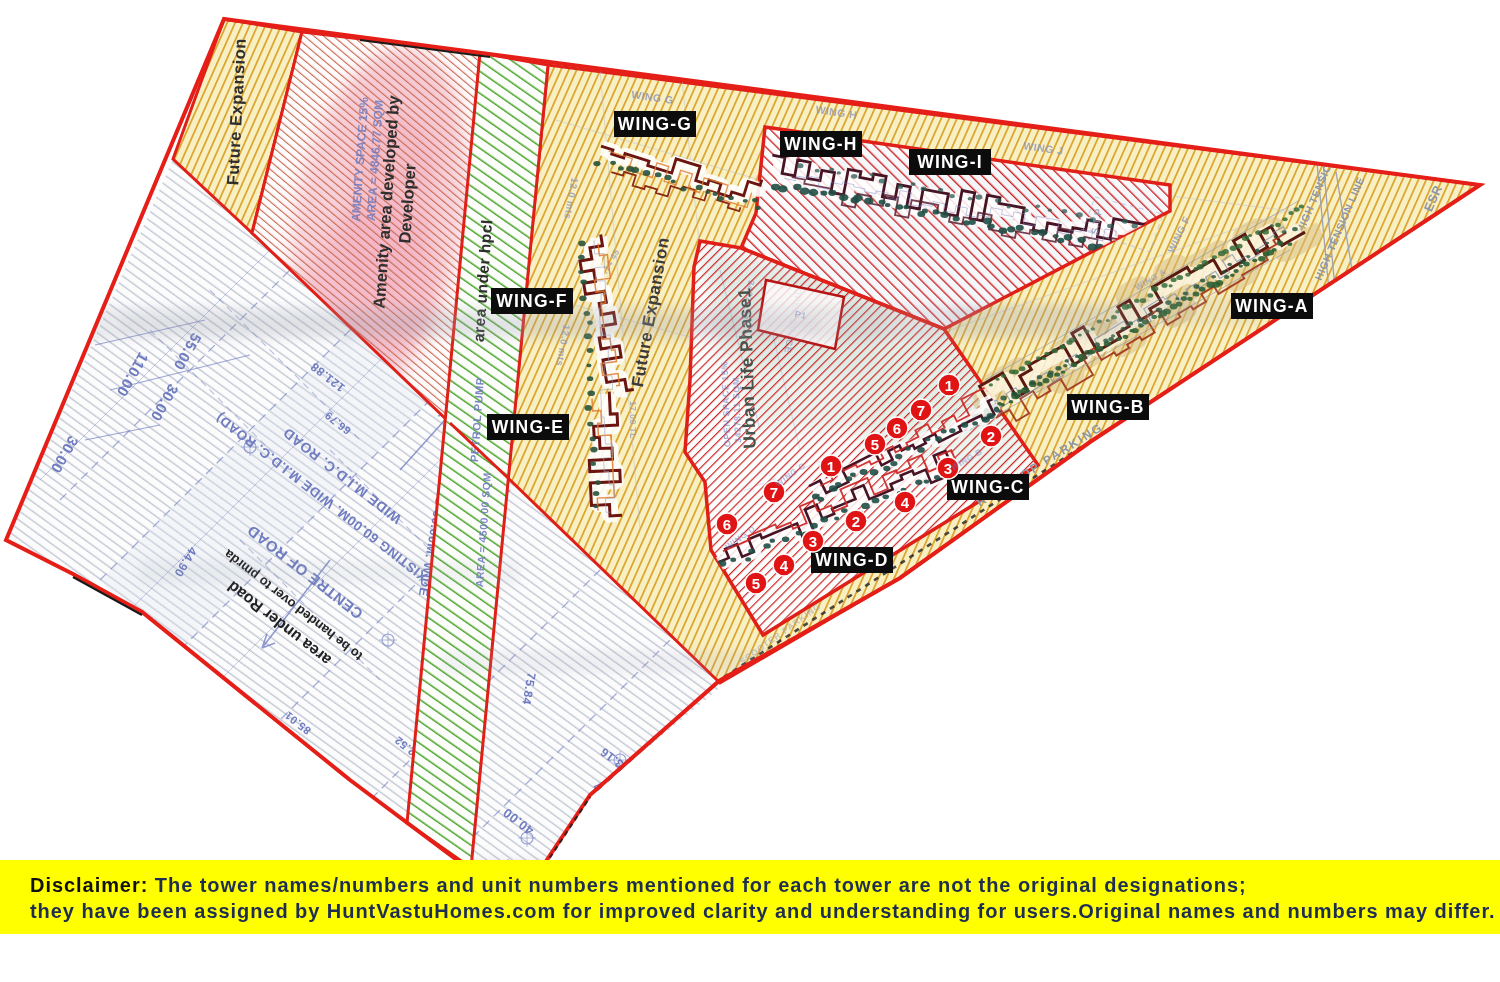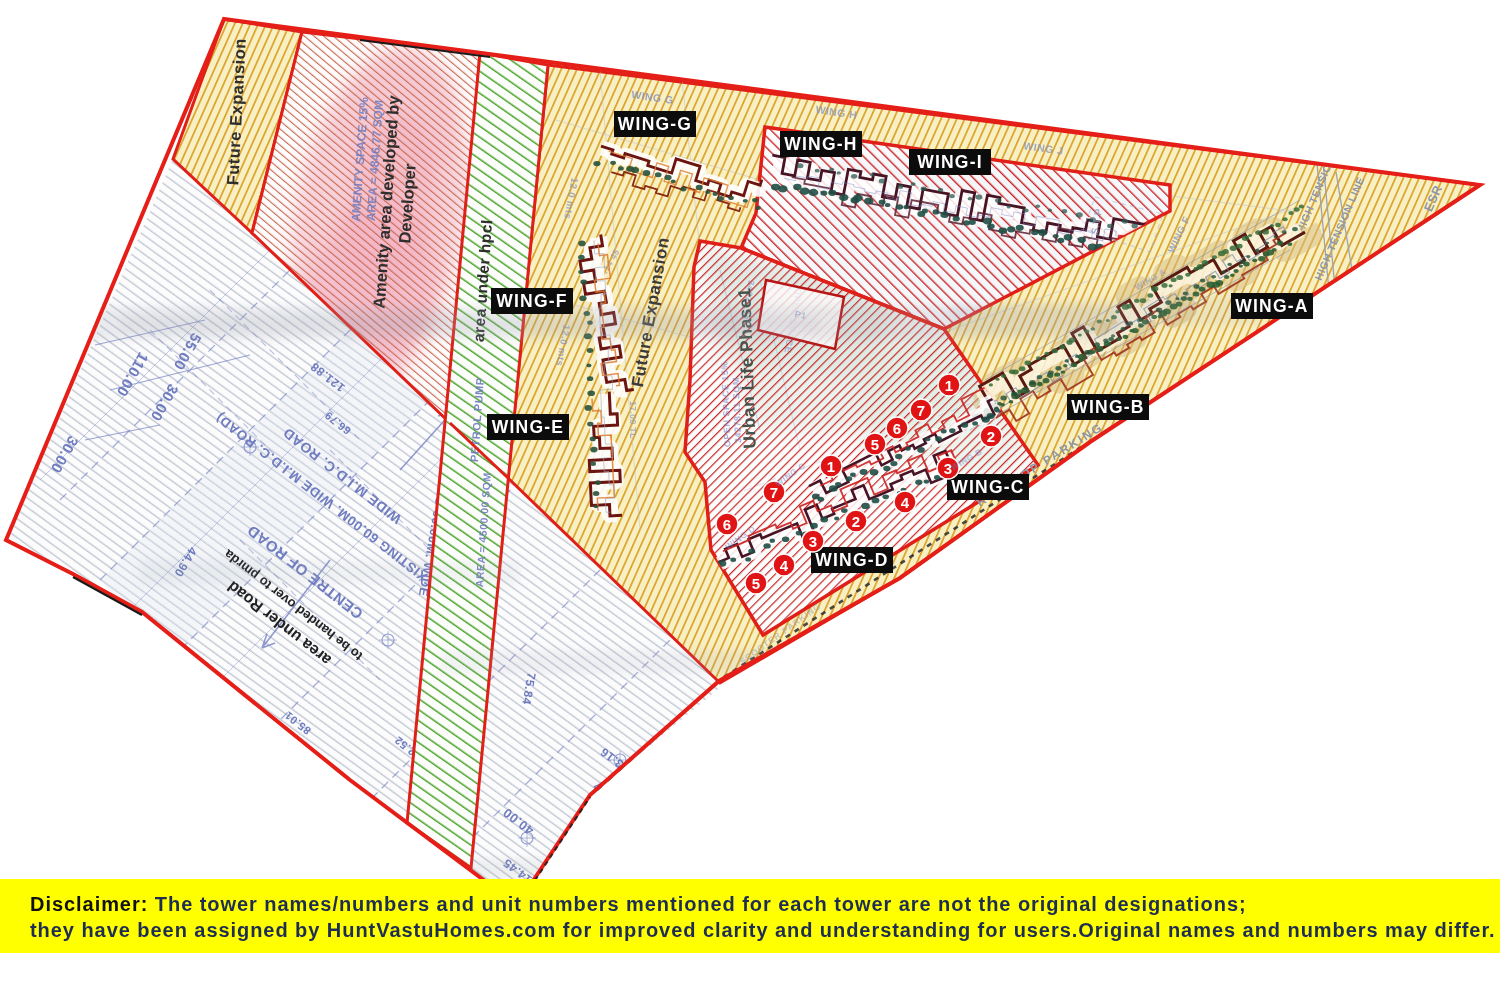--- a/index.html
+++ b/index.html
@@ -717,14 +717,14 @@
       <text transform="translate(740,410) rotate(-92)" font-family="Liberation Sans, sans-serif" font-size="9" font-weight="600" fill="#6f7cc0" text-anchor="middle" letter-spacing="0.5" opacity="1.0">34278.11 SQM</text>
     </g>
 <g opacity="0.5">
       <text transform="translate(792,477) rotate(-35)" font-family="Liberation Sans, sans-serif" font-size="8.5" font-weight="600" fill="#6f7cc0" text-anchor="middle" letter-spacing="0.5" opacity="1.0">WING C</text>
       <text transform="translate(742,540) rotate(-35)" font-family="Liberation Sans, sans-serif" font-size="8.5" font-weight="600" fill="#6f7cc0" text-anchor="middle" letter-spacing="0.5" opacity="1.0">WING D</text>
       <text transform="translate(968,462) rotate(-30)" font-family="Liberation Sans, sans-serif" font-size="8.5" font-weight="600" fill="#6f7cc0" text-anchor="middle" letter-spacing="0.5" opacity="1.0">WING B</text>
       <text transform="translate(1152,282) rotate(-30)" font-family="Liberation Sans, sans-serif" font-size="8.5" font-weight="600" fill="#6f7cc0" text-anchor="middle" letter-spacing="0.5" opacity="1.0">WING A</text>
     </g>
 </svg>
 
-<div style="position:absolute;left:0;top:879px;width:1500px;height:74px;background:#ffff00;">
+<div style="position:absolute;left:0;top:860px;width:1500px;height:74px;background:#ffff00;">
     <div style="font-family:'Liberation Sans',sans-serif;font-weight:bold;color:#1e2d52;font-size:20px;letter-spacing:0.95px;padding:12px 0 0 30px;line-height:26px;"><span style="color:#111">Disclaimer:</span> The tower names/numbers and unit numbers mentioned for each tower are not the original designations;<br>they have been assigned by HuntVastuHomes.com for improved clarity and understanding for users.Original names and numbers may differ.</div>
   </div>
 </body></html>

